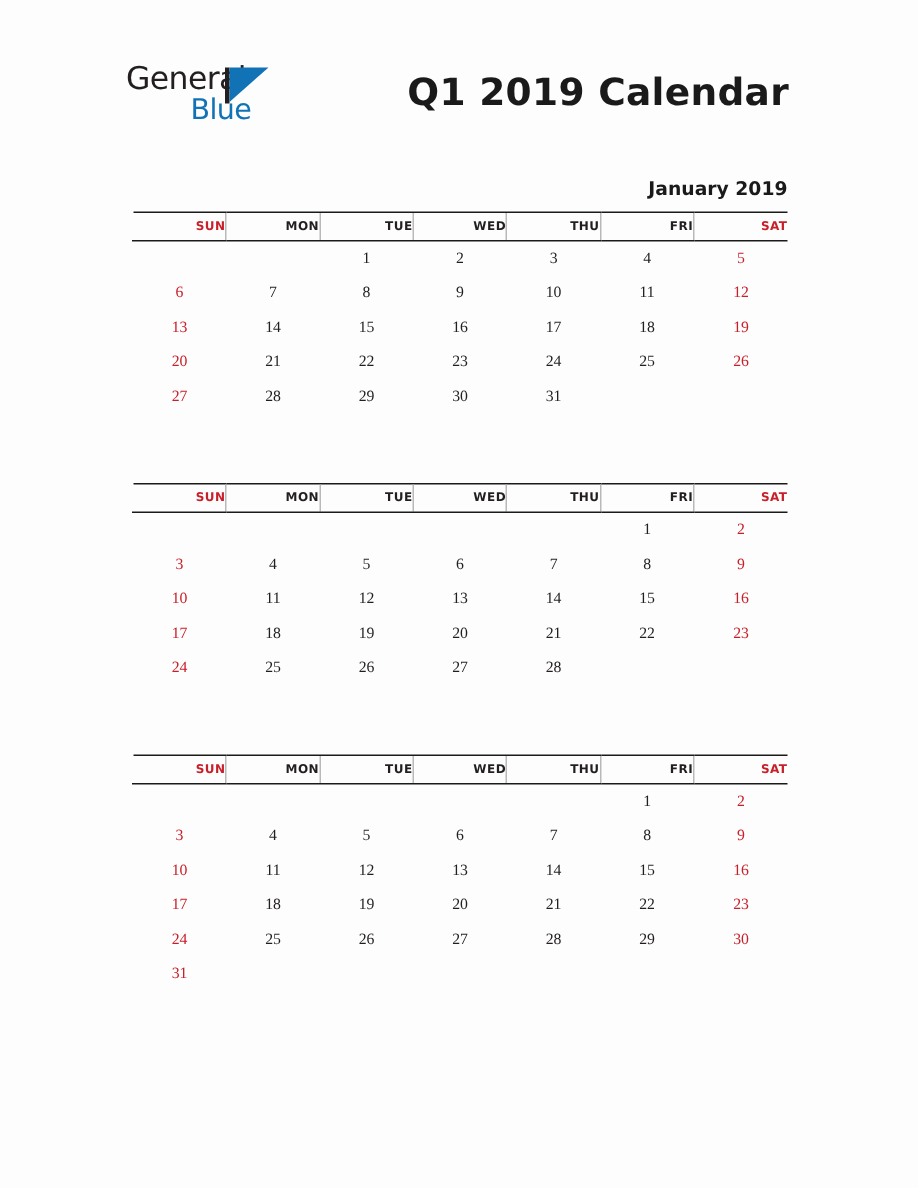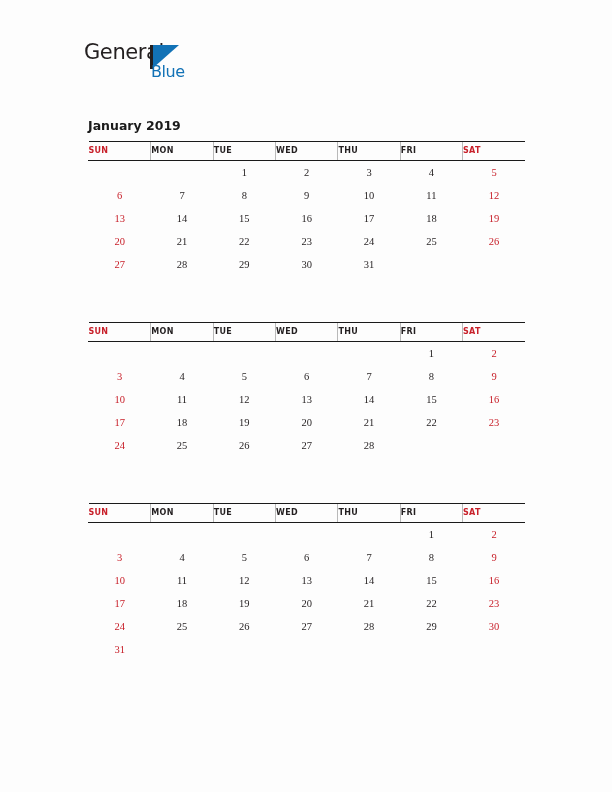--- a/index.html
+++ b/index.html
@@ -36,26 +36,25 @@
     font-size: 21px;
     letter-spacing: -0.4px;
     color: #231f20;
     font-family: "DejaVu Sans", sans-serif;
     line-height: 1;
   }
   .logo-blue {
     position: absolute;
     left: 43px;
     top: 22px;
-    font-size: 16px;
+    font-size: 19px;
     letter-spacing: -0.4px;
     color: #1272b6;
     font-family: "DejaVu Sans", sans-serif;
     line-height: 1;
-    margin-left: 24px;
   }
   .logo-bar {
     position: absolute;
     left: 66px;
     top: 3px;
     width: 3px;
     height: 24px;
     background: #231f20;
   }
   .logo-tri {
@@ -84,40 +83,40 @@
   .months {
     position: absolute;
     left: 88px;
     top: 118px;
     width: 437px;
   }
   .month-block {
     margin-bottom: 46px;
   }
   .month-title {
-    text-align: left;
+    text-align: right;
     font-size: 12.5px;
     font-weight: bold;
     color: #1a1a1a;
     font-family: "DejaVu Sans", sans-serif;
     padding-bottom: 8px;
   }
 
   table.cal {
     border-collapse: collapse;
     width: 437px;
     table-layout: fixed;
   }
   table.cal th {
     font-size: 8px;
     font-weight: bold;
     font-family: "DejaVu Sans", sans-serif;
     letter-spacing: 0.3px;
     padding: 4px 0 5px 0;
-    text-align: left;
+    text-align: right;
     border-top: 1.2px solid #1a1a1a;
     border-bottom: 1.2px solid #1a1a1a;
     border-left: 0.8px solid #b9b9b9;
     color: #231f20;
   }
   table.cal th:first-child { border-left: none; }
   table.cal th.wk { color: #c8202a; }
 
   table.cal td {
     font-size: 10.5px;
@@ -135,20 +134,21 @@
 
 <div class="page-header">
 
   <div class="logo">
     <span class="logo-general">General</span>
     <span class="logo-bar"></span>
     <span class="logo-tri"></span>
     <span class="logo-blue">Blue</span>
   </div>
 
+  <div class="page-title">Q1 2019 Calendar</div>
 </div>
 
 <div class="months">
     <div class="month-block">
       <div class="month-title">January 2019</div>
       <table class="cal">
         <thead>
           <tr>
             <th class="wk">SUN</th>
             <th>MON</th>

